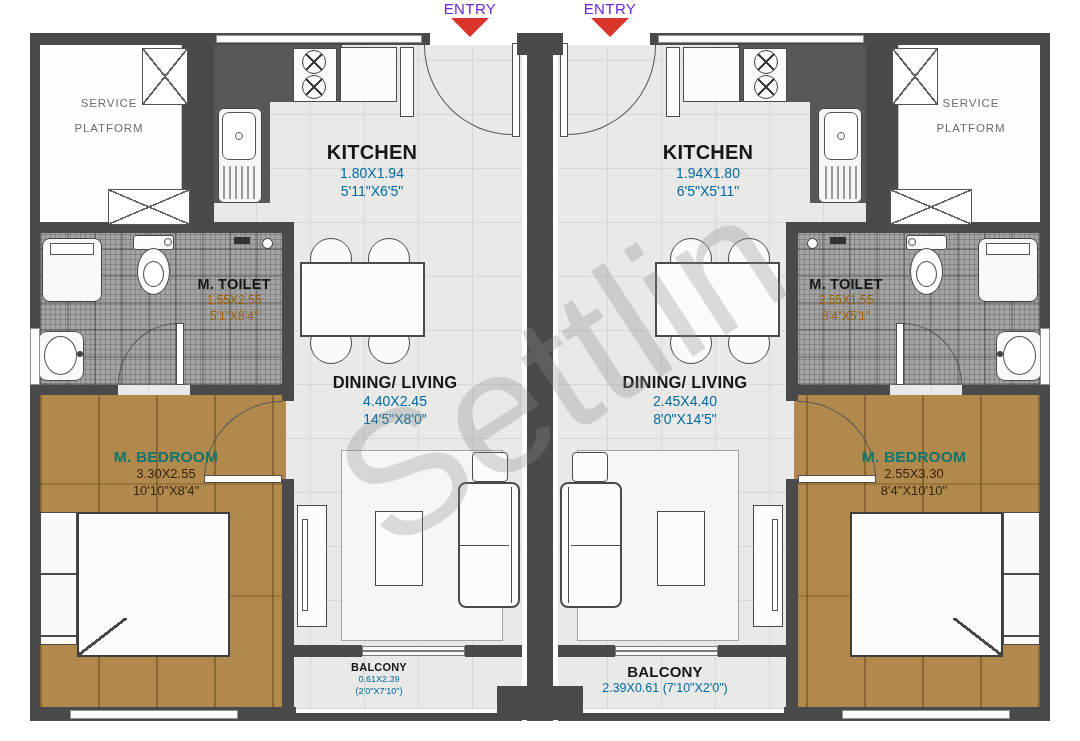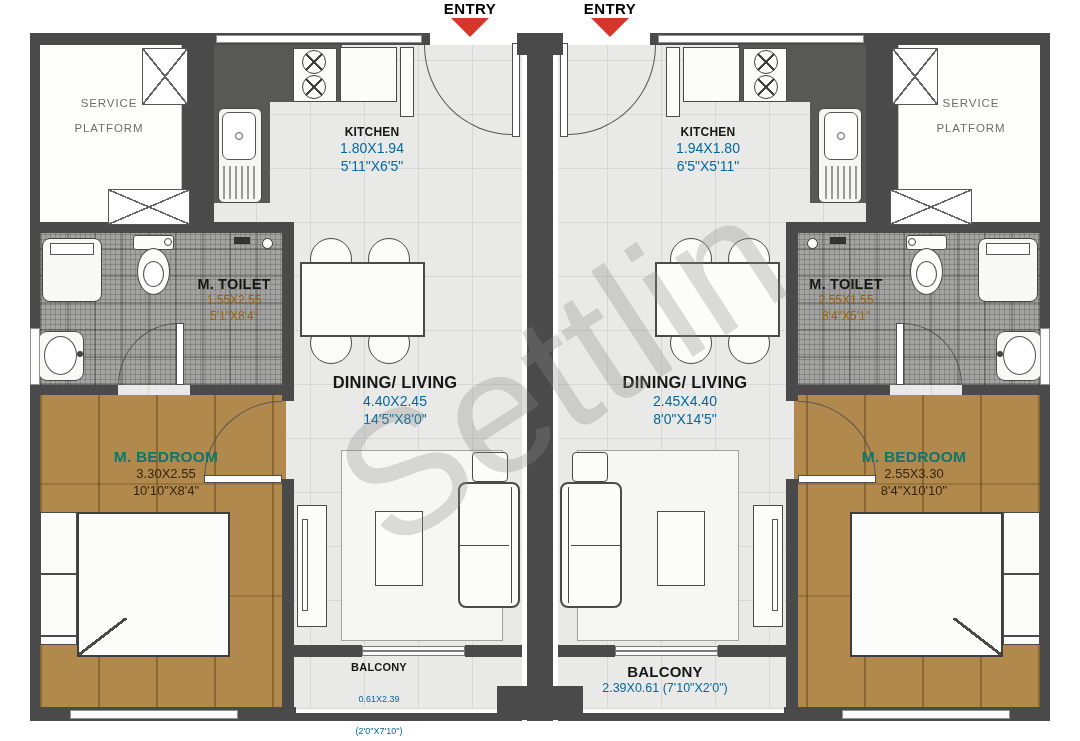--- a/index.html
+++ b/index.html
@@ -126,41 +126,41 @@
   .b-bed { left:47px; top:479px; width:153px; height:145px; background:#fcfcfb; border:2px solid #3e3e3e; z-index:18; }
   .b-fold { left:49px; top:585px; width:48px; height:37px; z-index:19;
     background:linear-gradient(to bottom right,#fcfcfb 47%,#4a4a4a 47% 52%,#fcfcfb 52%); }
 
   
   .lbl { z-index:60; display:flex; }
   .lbl-in { width:100%; display:flex; flex-direction:column; align-items:center; text-align:center; }
   .name { font-weight:bold; color:#161616; letter-spacing:.2px; }
   .dim { color:#0369a1; }
   .lbl-kitchen { left:262px; top:92px; width:160px; }
-  .lbl-kitchen .name { font-size:12px; }
+  .lbl-kitchen .name { font-size:20px;margin-top:16px; }
   .lbl-kitchen .dim { font-size:14px; line-height:1.3; }
   .lbl-toilet { left:152px; top:243px; width:104px; }
   .lbl-toilet .name { font-size:14.5px; }
   .lbl-toilet .dim { font-size:12px; line-height:1.35; color:#a16207; }
   .lbl-dining { left:280px; top:340px; width:170px; }
   .lbl-dining .name { font-size:16.5px; }
   .lbl-dining .dim { font-size:14px; line-height:1.3; }
   .lbl-bedroom { left:34px; top:415px; width:204px; }
   .lbl-bedroom .name { font-size:15.5px; color:#0f766e; }
   .lbl-bedroom .dim { font-size:13px; line-height:1.3; color:#33250f; }
   .lbl-sp { left:20px; top:58px; width:118px; }
   .lbl-sp .spt { font-size:11.5px; color:#6e6e6e; letter-spacing:.08em; line-height:2.2; }
   .lbl-bal-a { left:292px; top:628px; width:114px; }
   .lbl-bal-a .name { font-size:11px; }
-  .lbl-bal-a .dim { font-size:9px; line-height:1.35;margin-top:20px; }
+  .lbl-bal-a .dim { font-size:9px; line-height:1.35; }
   .lbl-bal-b { left:295px; top:630px; width:180px; }
   .lbl-bal-b .name { font-size:15px; }
   .lbl-bal-b .dim { font-size:12.5px; line-height:1.4; }
   .lbl-entry { left:408px; top:-33px; width:64px; }
-  .lbl-entry .name { font-size:15px; font-weight:bold; color:#000000; letter-spacing:.4px; }
+  .lbl-entry .name { font-size:15px; font-weight:normal; color:#6d28d9; letter-spacing:.4px; }
   .entry-arrow { left:421px; top:-15px; width:0; height:0;
     border-left:19px solid transparent; border-right:19px solid transparent; border-top:19px solid #d7342a; z-index:60; }
 
   
   .cw { position:absolute; background:#4a4a4a; z-index:2; }
   .cw-shaft { left:527px; top:33px; width:26px; height:688px; }
   .cw-cap-top { left:517px; top:33px; width:46px; height:22px; }
   .cw-cap-bot { left:497px; top:686px; width:86px; height:34px; }
   .watermark { position:absolute; left:200px; top:140px; width:720px; height:460px;
     display:flex; align-items:center; justify-content:center;

